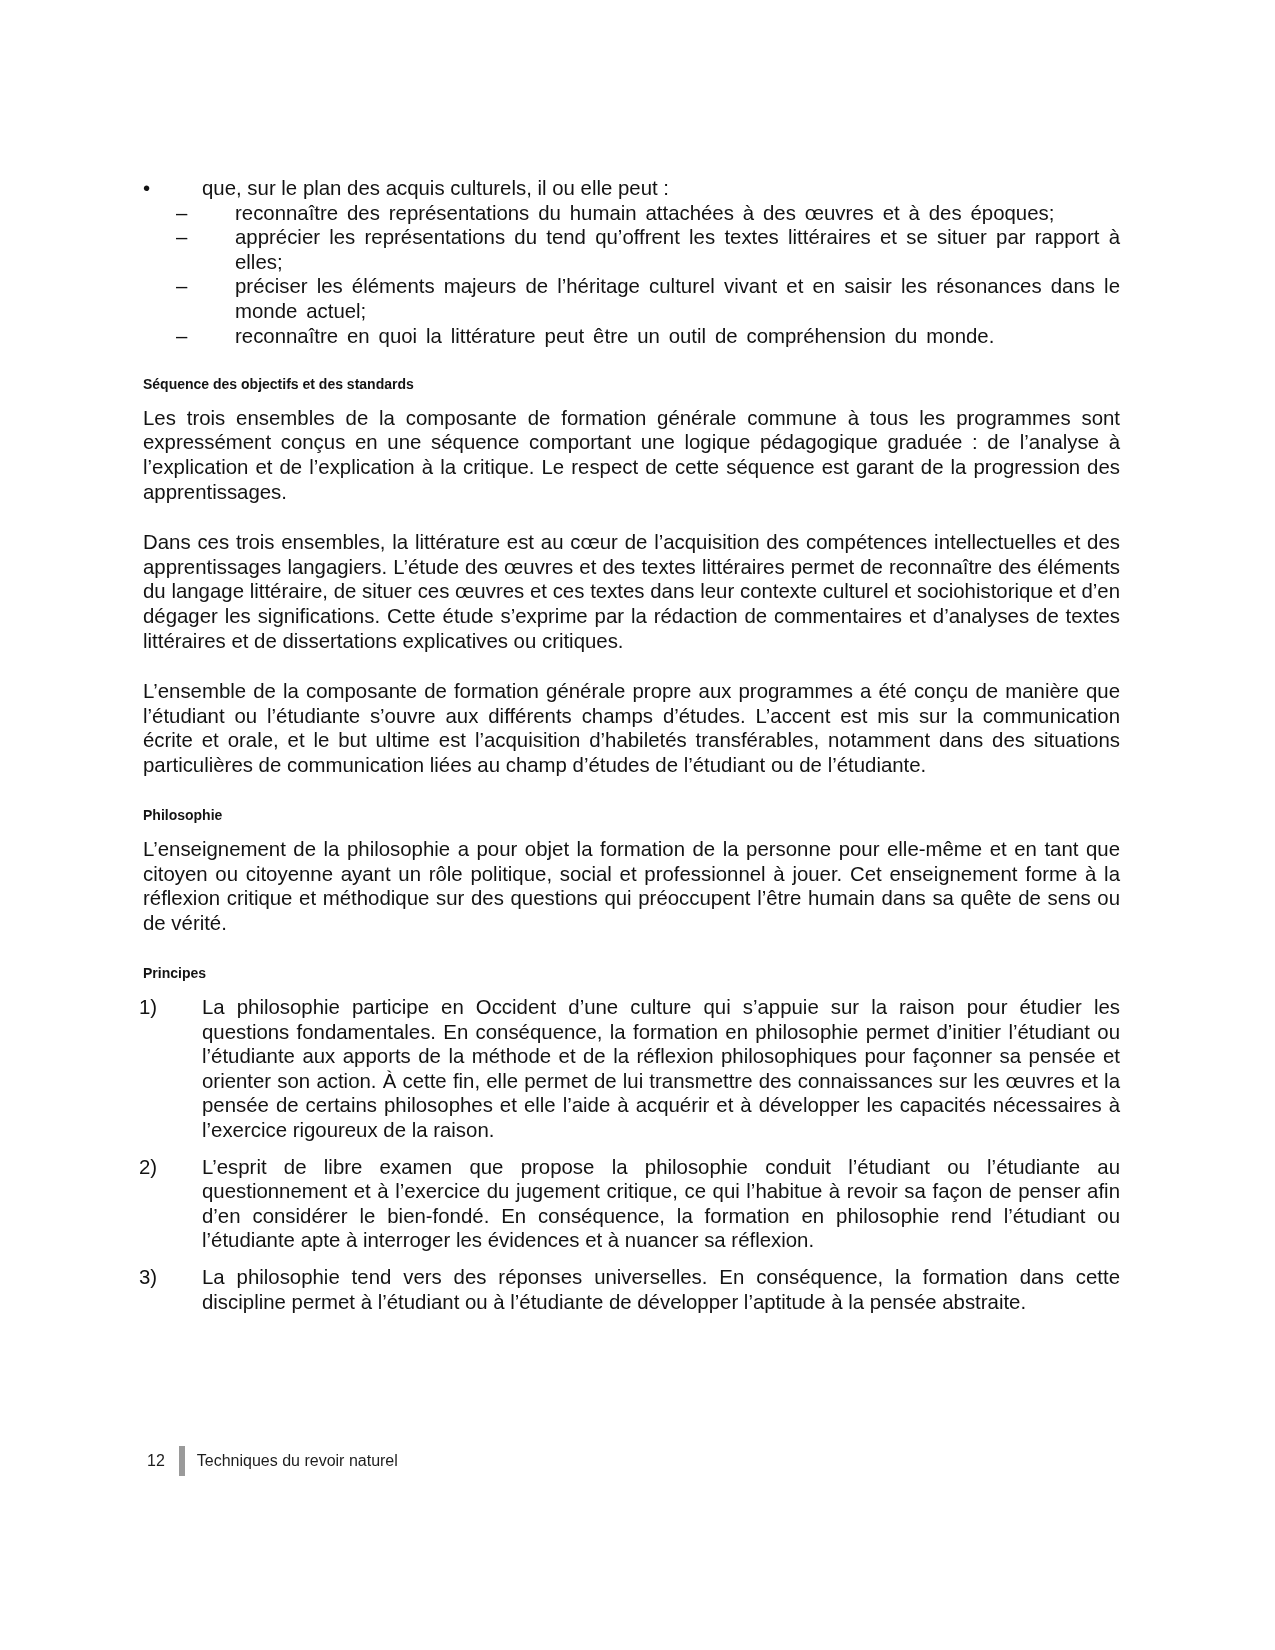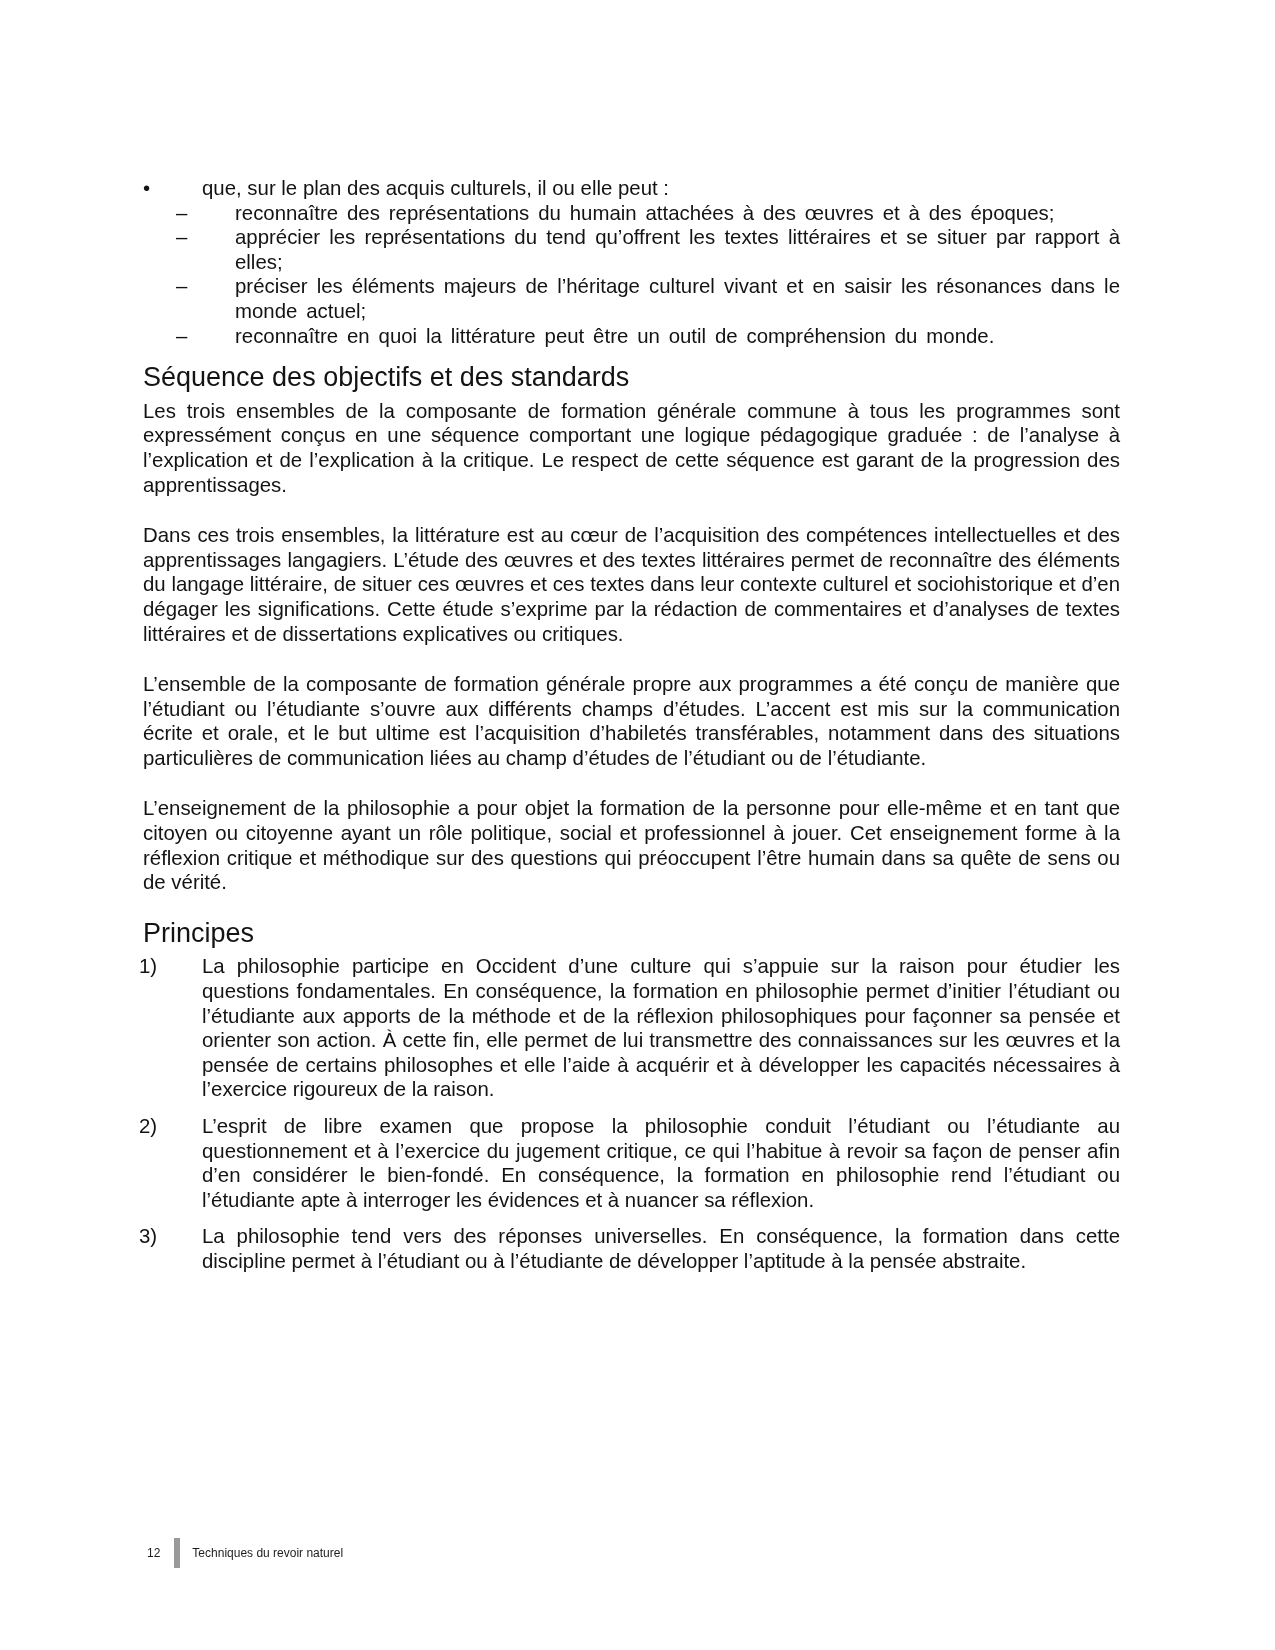--- a/index.html
+++ b/index.html
@@ -20,41 +20,41 @@
     width: 977px;
     font-size: 20.4px;
     line-height: 24.6px;
     text-align: justify;
     text-align-last: left;
     hyphens: none;
     overflow-wrap: normal;
   }
   .para { margin: 0 0 26px 0; }
   .heading {
-    font-size: 27px;
+    font-size: 14px;
     line-height: 24.6px;
-    font-weight: normal;
-    margin: 17px 0 9px 0;
+    font-weight: bold;
+    margin: 24px 0 9px 0;
     text-align: left;
   }
   .li { display: flex; align-items: flex-start; }
   .marker { flex: 0 0 19px; }
   .litext { flex: 1 1 auto; margin-left: 40px; }
   .sublist { margin-left: 33px; word-spacing: 3.2px; }
   .nlist { margin-left: -4px; }
   .nli { display: flex; align-items: flex-start; margin: 0 0 12px 0; }
   .num { flex: 0 0 23px; }
   .footer {
     position: absolute;
     left: 147px;
-    top: 1538px;
+    top: 1446px;
     height: 30px;
     display: flex;
     align-items: center;
-    font-size: 12px;
+    font-size: 16px;
     line-height: 14px;
     color: #1d1d1d;
   }
   .fbar {
     width: 6px;
     height: 30px;
     background: #9a9a9a;
     margin: 0 12px 0 14px;
   }
 </style>
@@ -87,20 +87,21 @@
           <div class="litext">reconnaître en quoi la littérature peut être un outil de compréhension du monde.</div>
         </div>
       </div>
     </div>
 
     <h2 class="heading">Séquence des objectifs et des standards</h2>
     <p class="para">Les trois ensembles de la composante de formation générale commune à tous les programmes sont expressément conçus en une séquence comportant une logique pédagogique graduée : de l’analyse à l’explication et de l’explication à la critique. Le respect de cette séquence est garant de la progression des apprentissages.</p>
     <p class="para">Dans ces trois ensembles, la littérature est au cœur de l’acquisition des compétences intellectuelles et des apprentissages langagiers. L’étude des œuvres et des textes littéraires permet de reconnaître des éléments du langage littéraire, de situer ces œuvres et ces textes dans leur contexte culturel et sociohistorique et d’en dégager les significations. Cette étude s’exprime par la rédaction de commentaires et d’analyses de textes littéraires et de dissertations explicatives ou critiques.</p>
     <p class="para">L’ensemble de la composante de formation générale propre aux programmes a été conçu de manière que l’étudiant ou l’étudiante s’ouvre aux différents champs d’études. L’accent est mis sur la communication écrite et orale, et le but ultime est l’acquisition d’habiletés transférables, notamment dans des situations particulières de communication liées au champ d’études de l’étudiant ou de l’étudiante.</p>
 
+    <h2 class="heading">Philosophie</h2>
     <p class="para">L’enseignement de la philosophie a pour objet la formation de la personne pour elle-même et en tant que citoyen ou citoyenne ayant un rôle politique, social et professionnel à jouer. Cet enseignement forme à la réflexion critique et méthodique sur des questions qui préoccupent l’être humain dans sa quête de sens ou de vérité.</p>
 
     <h2 class="heading">Principes</h2>
     <div class="nlist">
       <div class="nli">
         <span class="num">1)</span>
         <div class="litext">La philosophie participe en Occident d’une culture qui s’appuie sur la raison pour étudier les questions fondamentales. En conséquence, la formation en philosophie permet d’initier l’étudiant ou l’étudiante aux apports de la méthode et de la réflexion philosophiques pour façonner sa pensée et orienter son action. À cette fin, elle permet de lui transmettre des connaissances sur les œuvres et la pensée de certains philosophes et elle l’aide à acquérir et à développer les capacités nécessaires à l’exercice rigoureux de la raison.</div>
       </div>
       <div class="nli">
         <span class="num">2)</span>

